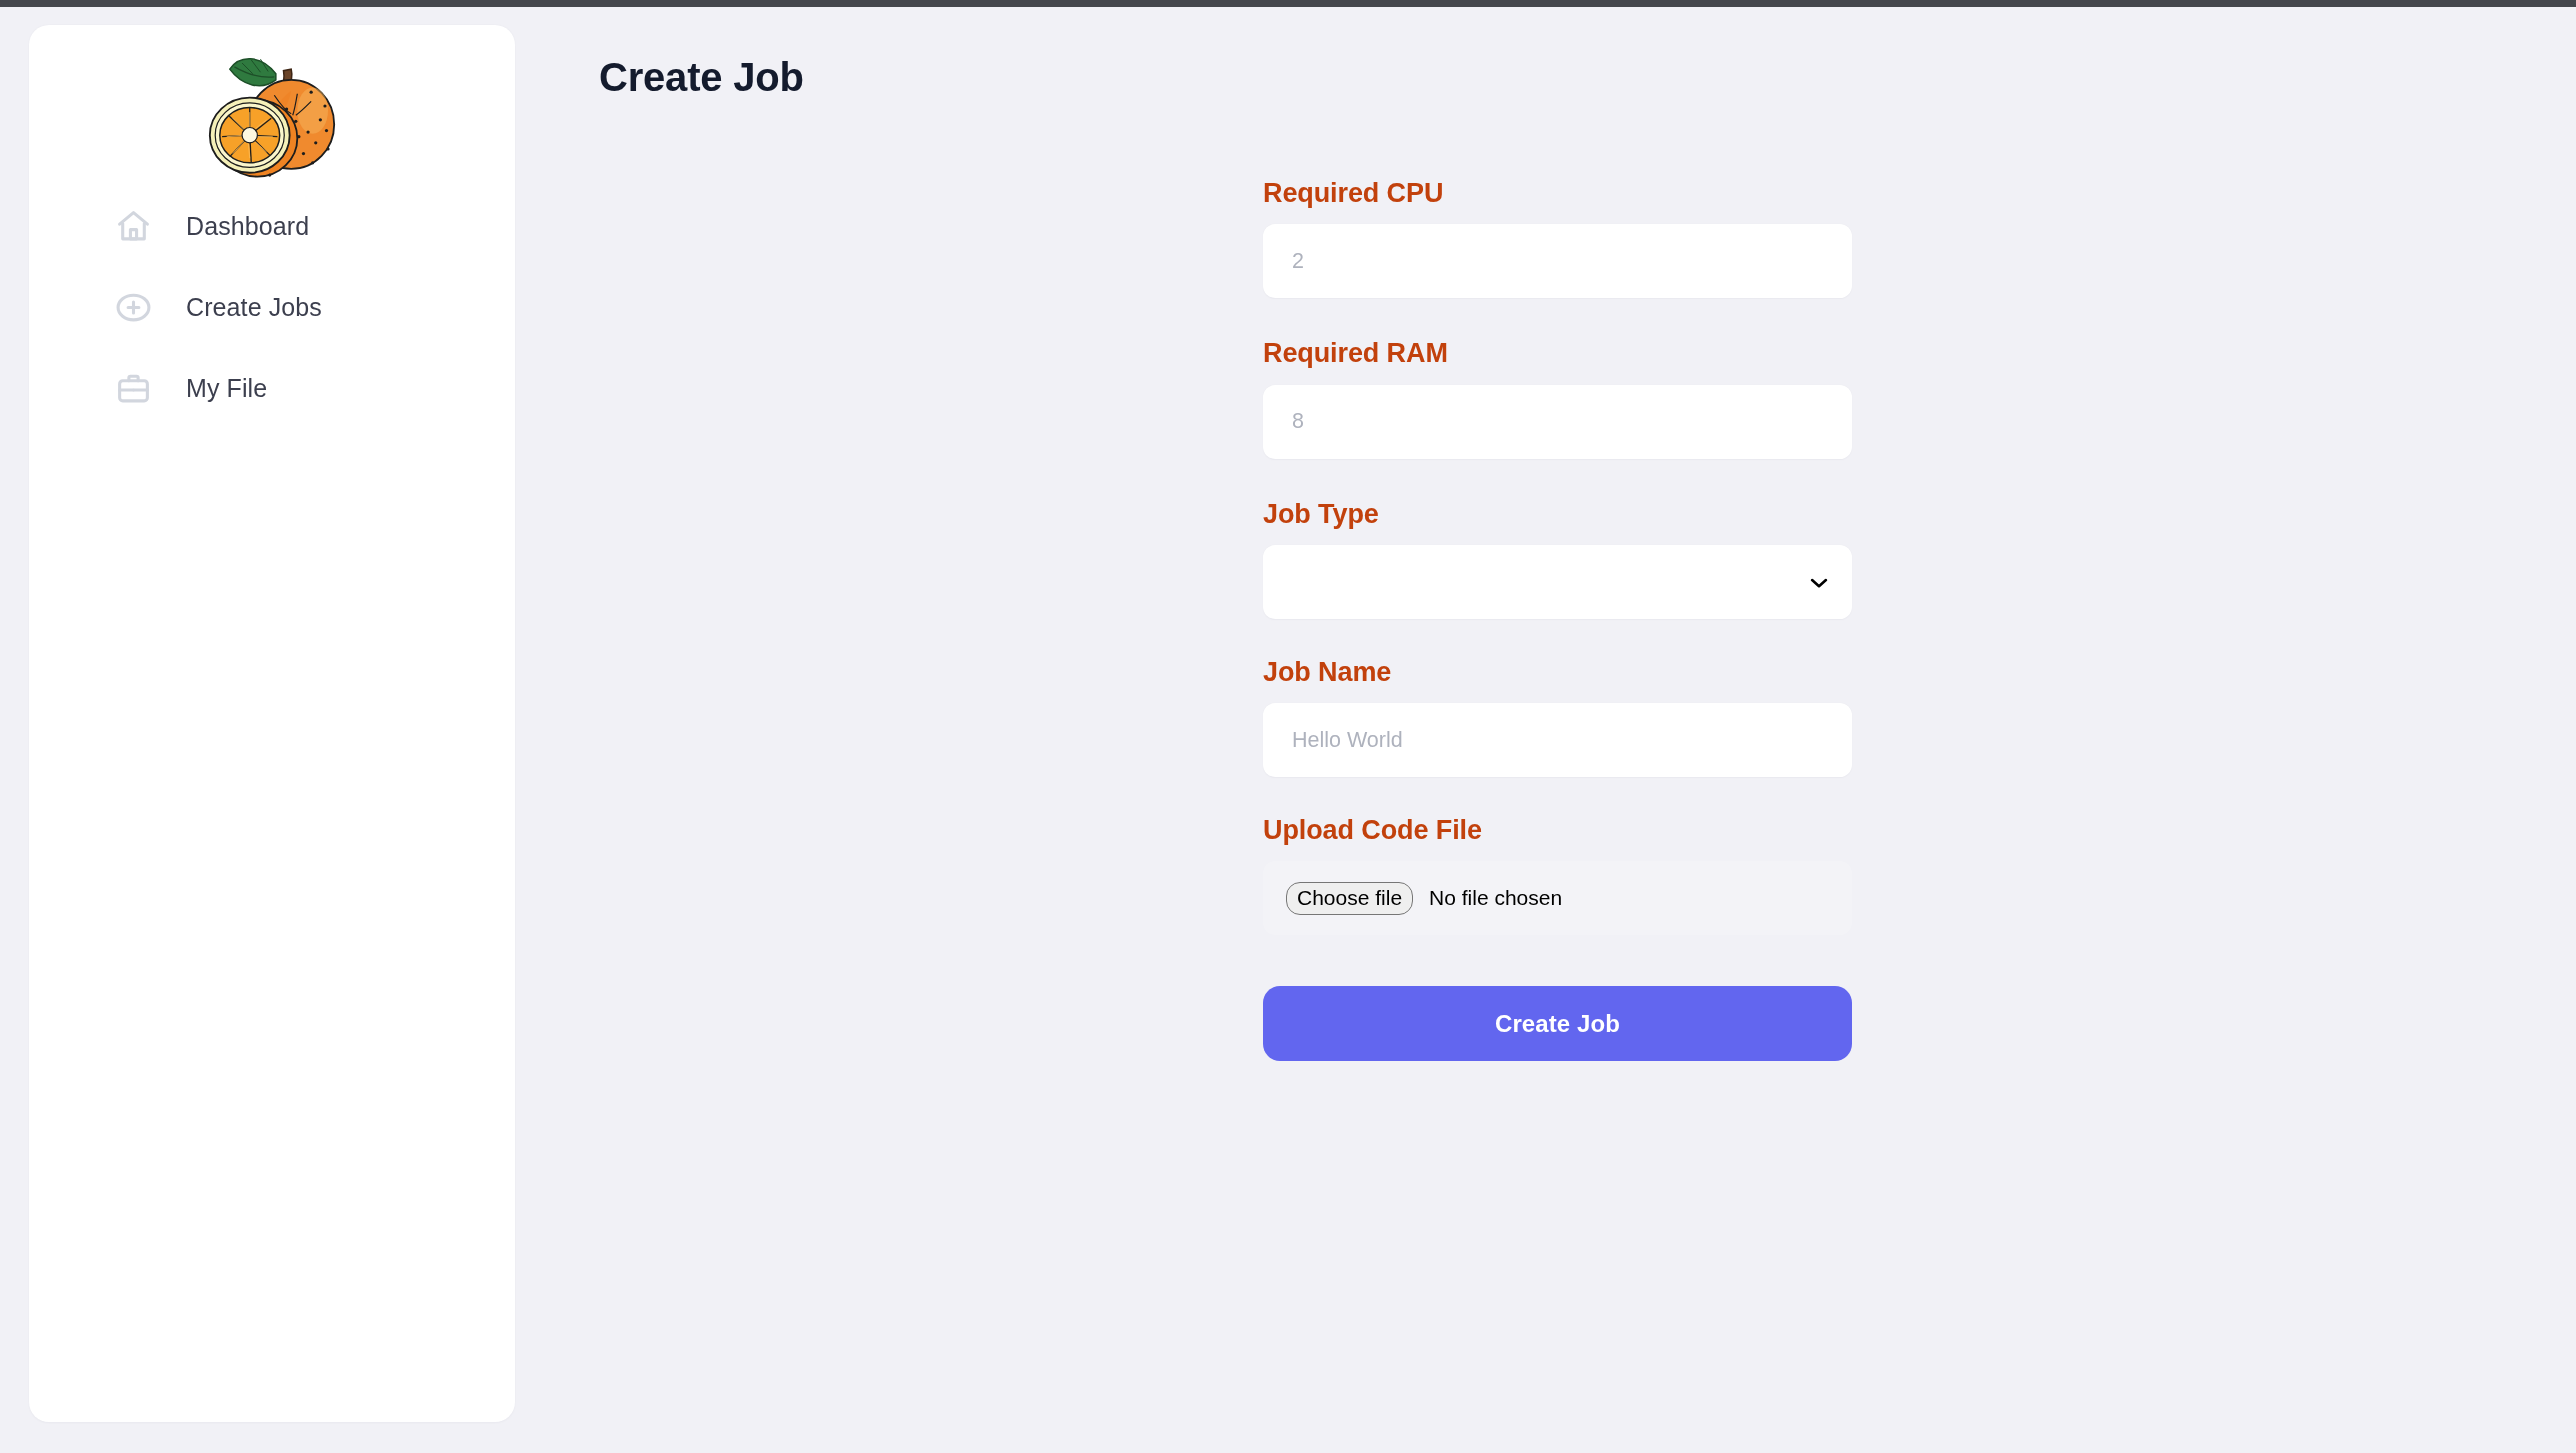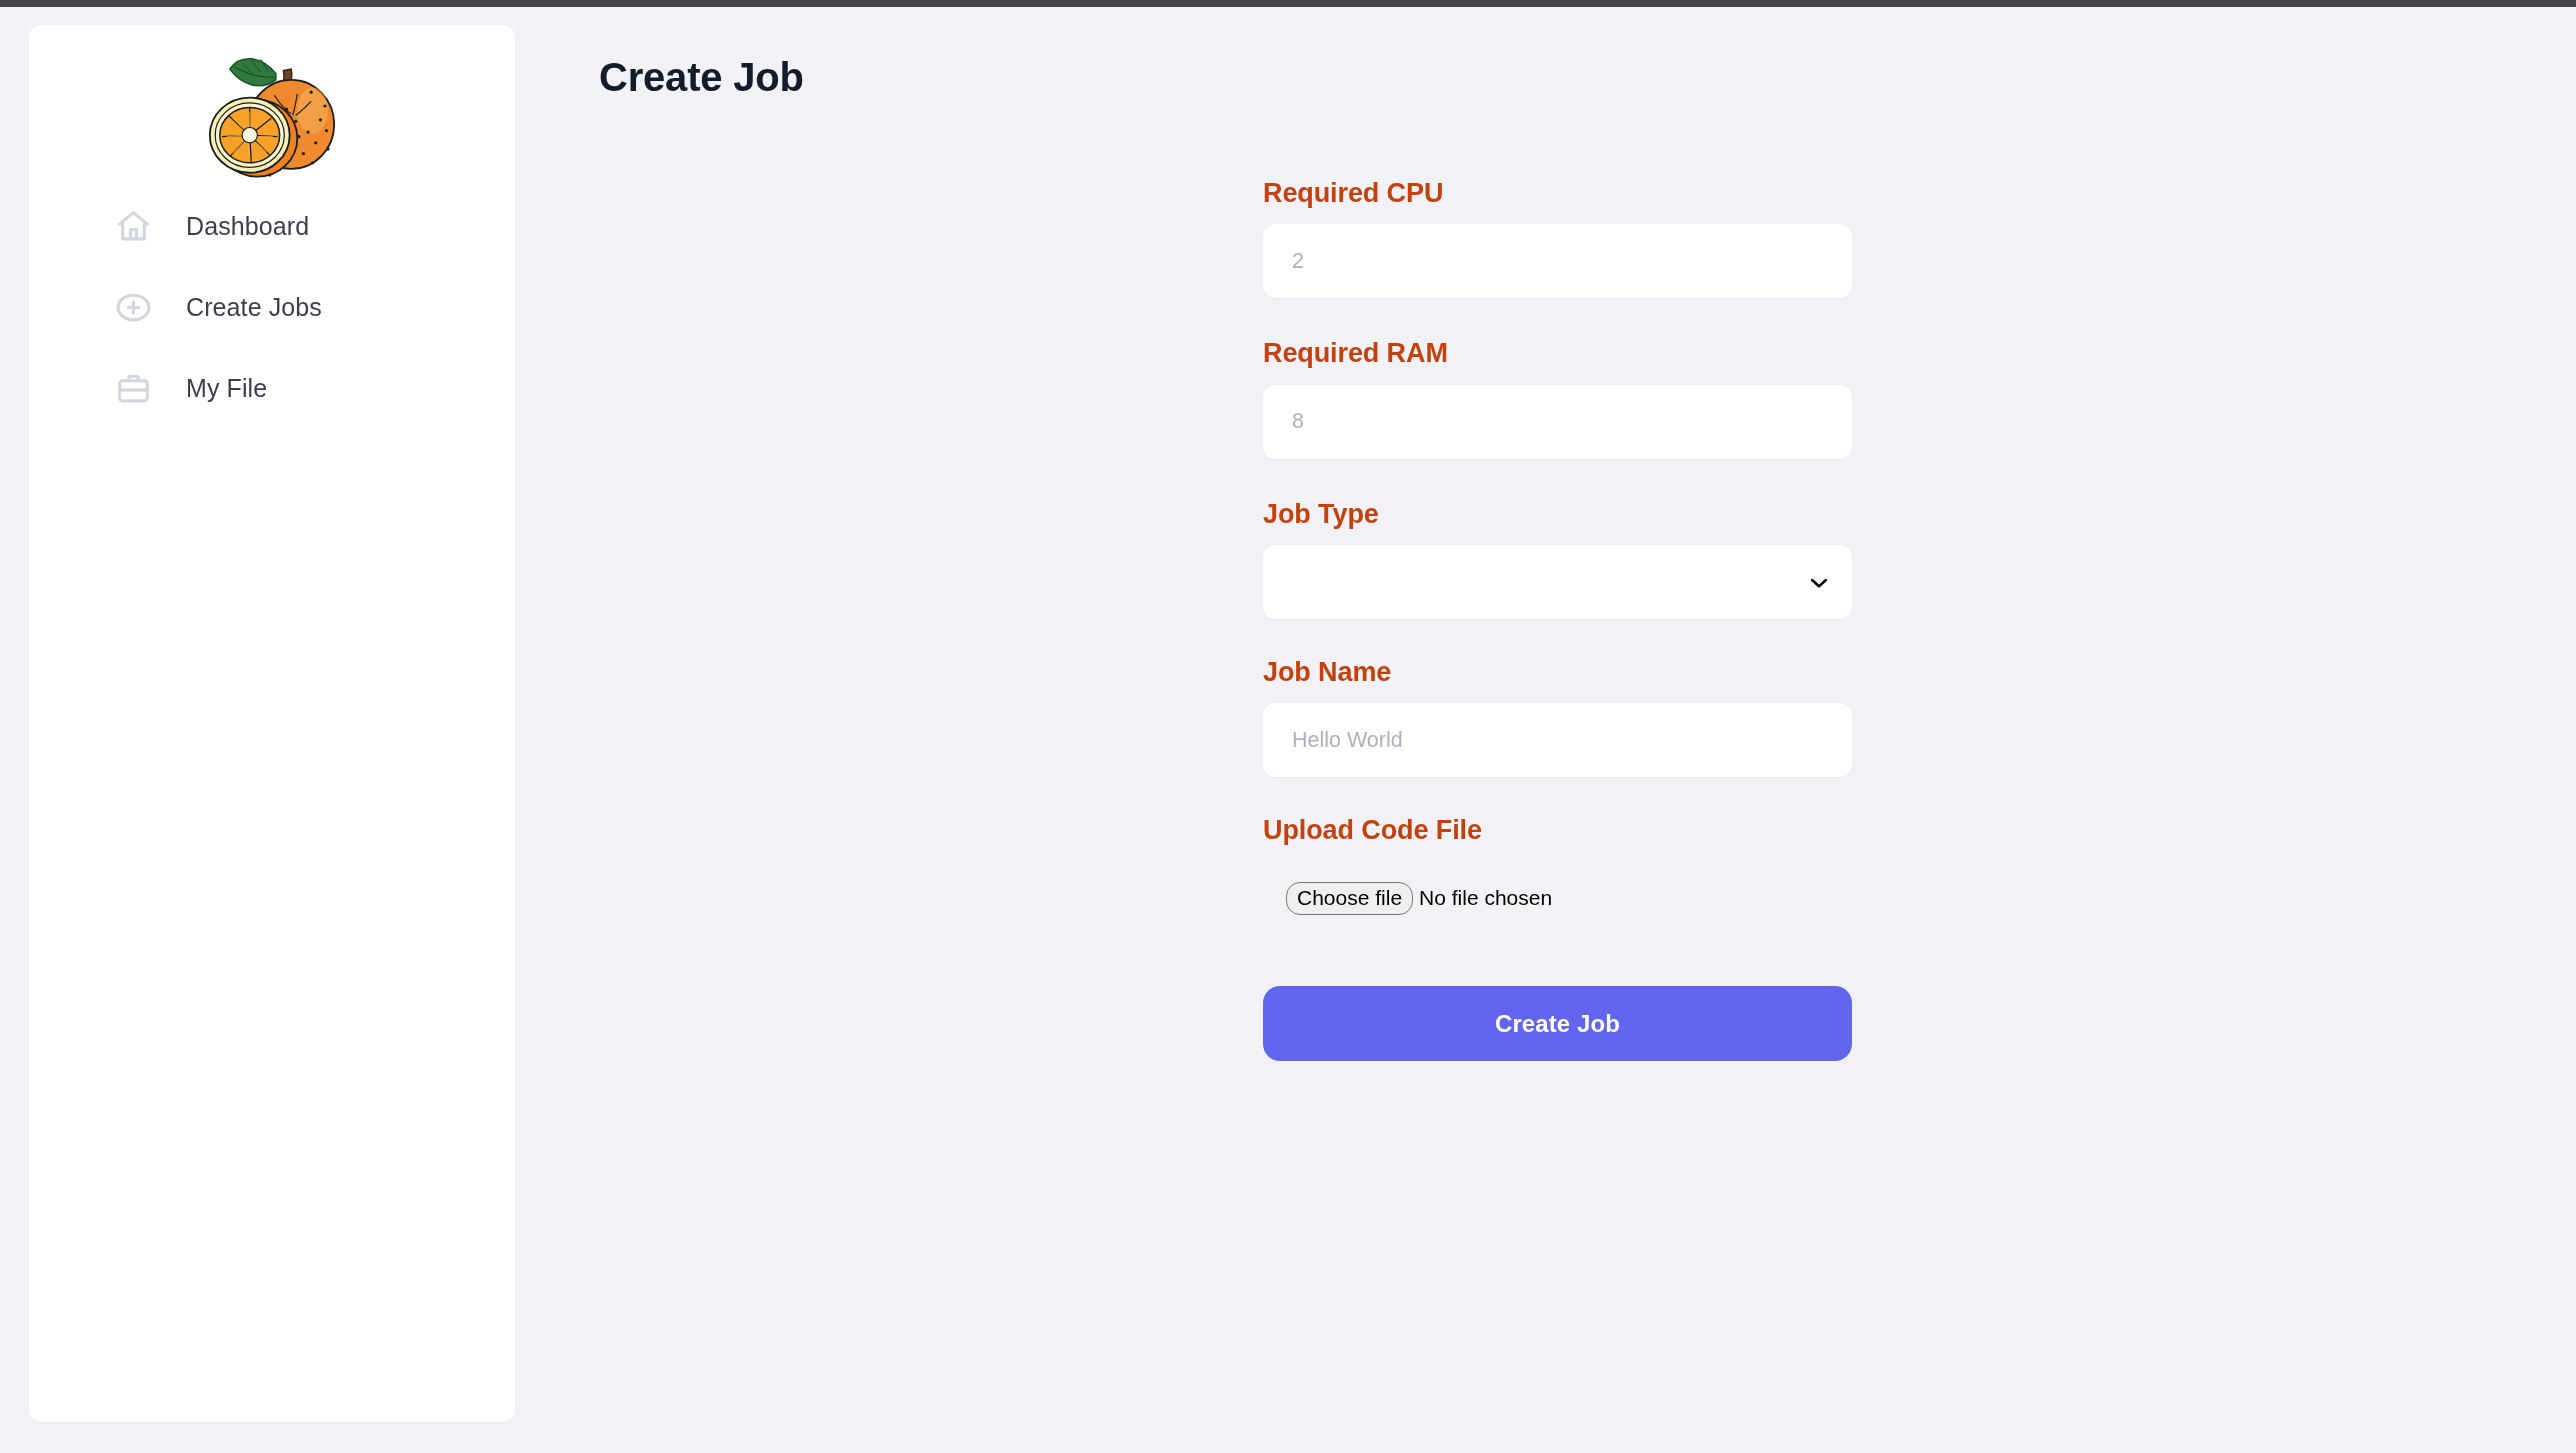--- a/index.html
+++ b/index.html
@@ -28,21 +28,21 @@
   }
 
   
   .sidebar {
     position: absolute;
     left: 29px;
     top: 25px;
     width: 486px;
     height: 1397px;
     background: #ffffff;
-    border-radius: 12px;
+    border-radius: 20px;
     box-shadow: 0 0.8px 2.3px rgba(20,20,43,0.04);
     overflow: hidden;
   }
 
   .logo-wrap {
     width: 100%;
     height: 165px;
     display: flex;
     align-items: center;
     justify-content: center;
@@ -196,21 +196,21 @@
     background: #efefef;
     border: 0.8px solid #767676;
     border-radius: 14px;
     padding: 3.1px 10px;
     color: #000;
     cursor: pointer;
     line-height: 1.15;
   }
 
   .no-file-label {
-    margin-left: 6px;
+    margin-left: 16px;
     font-size: 21px;
     color: #000;
     white-space: nowrap;
   }
 
   .submit-wrap { margin-top: 51px; }
 
   .submit-btn {
     width: 589px;
     height: 75px;

